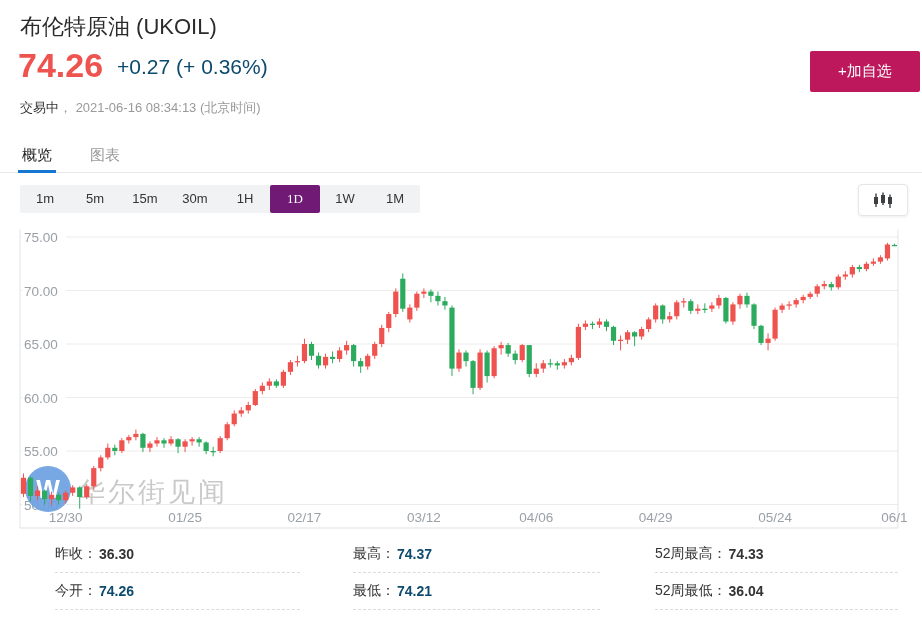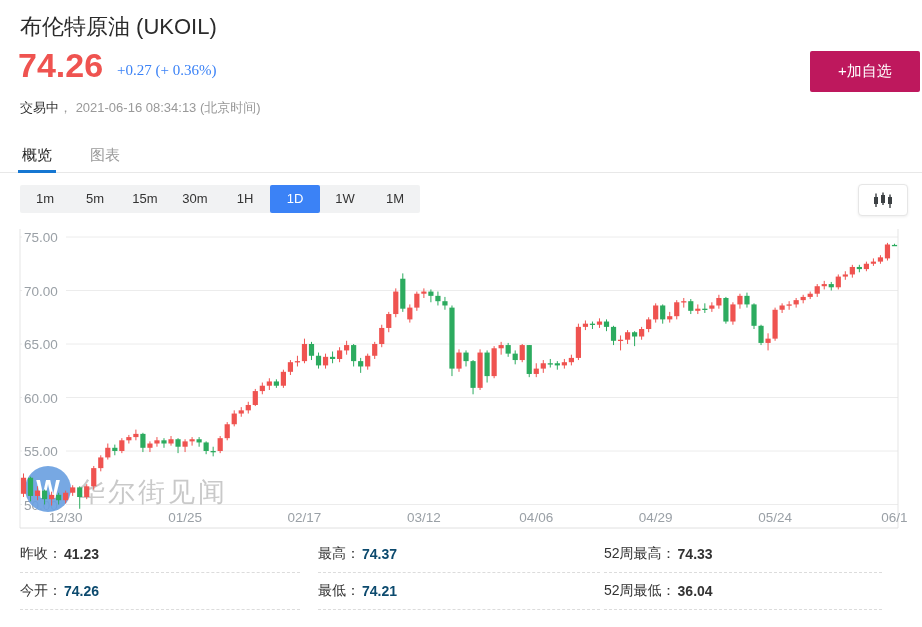--- a/index.html
+++ b/index.html
@@ -2,51 +2,51 @@
 <html><head>
 <meta charset="utf-8">
 <style>
   html,body{margin:0;padding:0;background:#fff;}
   #app{position:relative;width:922px;height:627px;overflow:hidden;background:#fff;
        font-family:"Liberation Sans","DejaVu Sans",sans-serif;color:#333;}
   
   .title{position:absolute;left:20px;top:12px;font-size:22px;color:#2b2b2b;}
   .price-row{position:absolute;left:18px;top:48px;display:flex;align-items:flex-end;}
   .price{font-size:34px;font-weight:700;color:#ef5350;line-height:1;}
-  .change{font-size:15px;color:#3b82f6;margin-left:14px;padding-bottom:3px;font-family:Liberation Serif, serif;}
+  .change{font-size:21px;color:#0c4a6e;margin-left:14px;padding-bottom:3px;}
   .status-row{position:absolute;left:20px;top:99px;font-size:13px;color:#999;text-align:center;}
   .status-row .trading{color:#333;}
   .add-btn{position:absolute;right:2px;top:51px;width:110px;height:41px;background:#be185d;
            color:#fff;font-size:15px;border:none;border-radius:2px;cursor:pointer;
            font-family:inherit;}
   
   .tabs{position:absolute;left:0;top:138px;width:922px;height:34px;border-bottom:1px solid #e8e8e8;
         display:flex;align-items:flex-end;}
   .tab{position:relative;height:30px;line-height:26px;font-size:15px;color:#999;cursor:pointer;padding:0 2px;}
   .tab:first-child{margin-left:20px;}
   .tab+.tab{margin-left:34px;}
   .tab.active{color:#222;text-align:center;}
   .tab.active::after{content:'';position:absolute;left:-2px;right:-2px;bottom:-1px;height:3px;background:#1677d2;}
   
   .tf-bar{position:absolute;left:20px;top:185px;width:400px;height:28px;background:#f1f2f3;
           border-radius:2px;display:flex;}
   .tf{flex:1;text-align:center;line-height:28px;font-size:13px;color:#333;cursor:pointer;border-radius:2px;}
-  .tf.active{background:#3b82f6;color:#fff;}
+  .tf.active{background:#701a75;color:#fff;font-family:Liberation Serif, serif;}
   .icon-btn{position:absolute;left:858px;top:184px;width:48px;height:30px;background:#fff;
             border:1px solid #e6e6e6;border-radius:4px;box-shadow:0 1px 3px rgba(0,0,0,.07);
             display:flex;align-items:center;justify-content:center;cursor:pointer;}
   
   .chart-wrap{position:absolute;left:0;top:225px;width:922px;height:307px;}
   
   .stats{position:absolute;left:0;top:536px;width:922px;height:80px;font-size:14px;}
   .stat-col{position:absolute;top:0;}
   .stat-col.c1{left:20px;width:280px;}
   .stat-col.c2{left:318px;width:282px;}
-  .stat-col.c3{left:604px;width:278px;}
-  .stat-row{display:flex;align-items:center;height:36px;border-bottom:1px dashed #dcdcdc;}
+  .stat-col.c3{left:620px;width:278px;}
+  .stat-row{display:flex;align-items:center;height:36px;border-bottom:1px dashed #dcdcdc;margin-left:35px;}
   .stat-label{color:#333;}
   .stat-value{font-weight:700;color:#333;margin-left:2px;}
   .stat-value.red{color:#0c4a6e;}
 </style>
 </head>
 <body>
 
 <div id="app">
 
   <div class="title">布伦特原油 (UKOIL)</div>
@@ -374,21 +374,21 @@
         <text x="655.672" y="297" text-anchor="middle" font-size="13.5" fill="#9aa0a6" font-family="Liberation Sans, DejaVu Sans, sans-serif">04/29</text>
         <text x="775.08" y="297" text-anchor="middle" font-size="13.5" fill="#9aa0a6" font-family="Liberation Sans, DejaVu Sans, sans-serif">05/24</text>
         <text x="894.488" y="297" text-anchor="middle" font-size="13.5" fill="#9aa0a6" font-family="Liberation Sans, DejaVu Sans, sans-serif">06/1</text>
       </svg>
   </div>
 
   <div class="stats">
     <div class="stat-col c1">
       <div class="stat-row">
         <span class="stat-label">昨收：</span>
-        <span class="stat-value">41.23</span>
+        <span class="stat-value">36.30</span>
       </div>
       <div class="stat-row">
         <span class="stat-label">今开：</span>
         <span class="stat-value red">74.26</span>
       </div>
     </div>
     <div class="stat-col c2">
       <div class="stat-row">
         <span class="stat-label">最高：</span>
         <span class="stat-value red">74.37</span>

